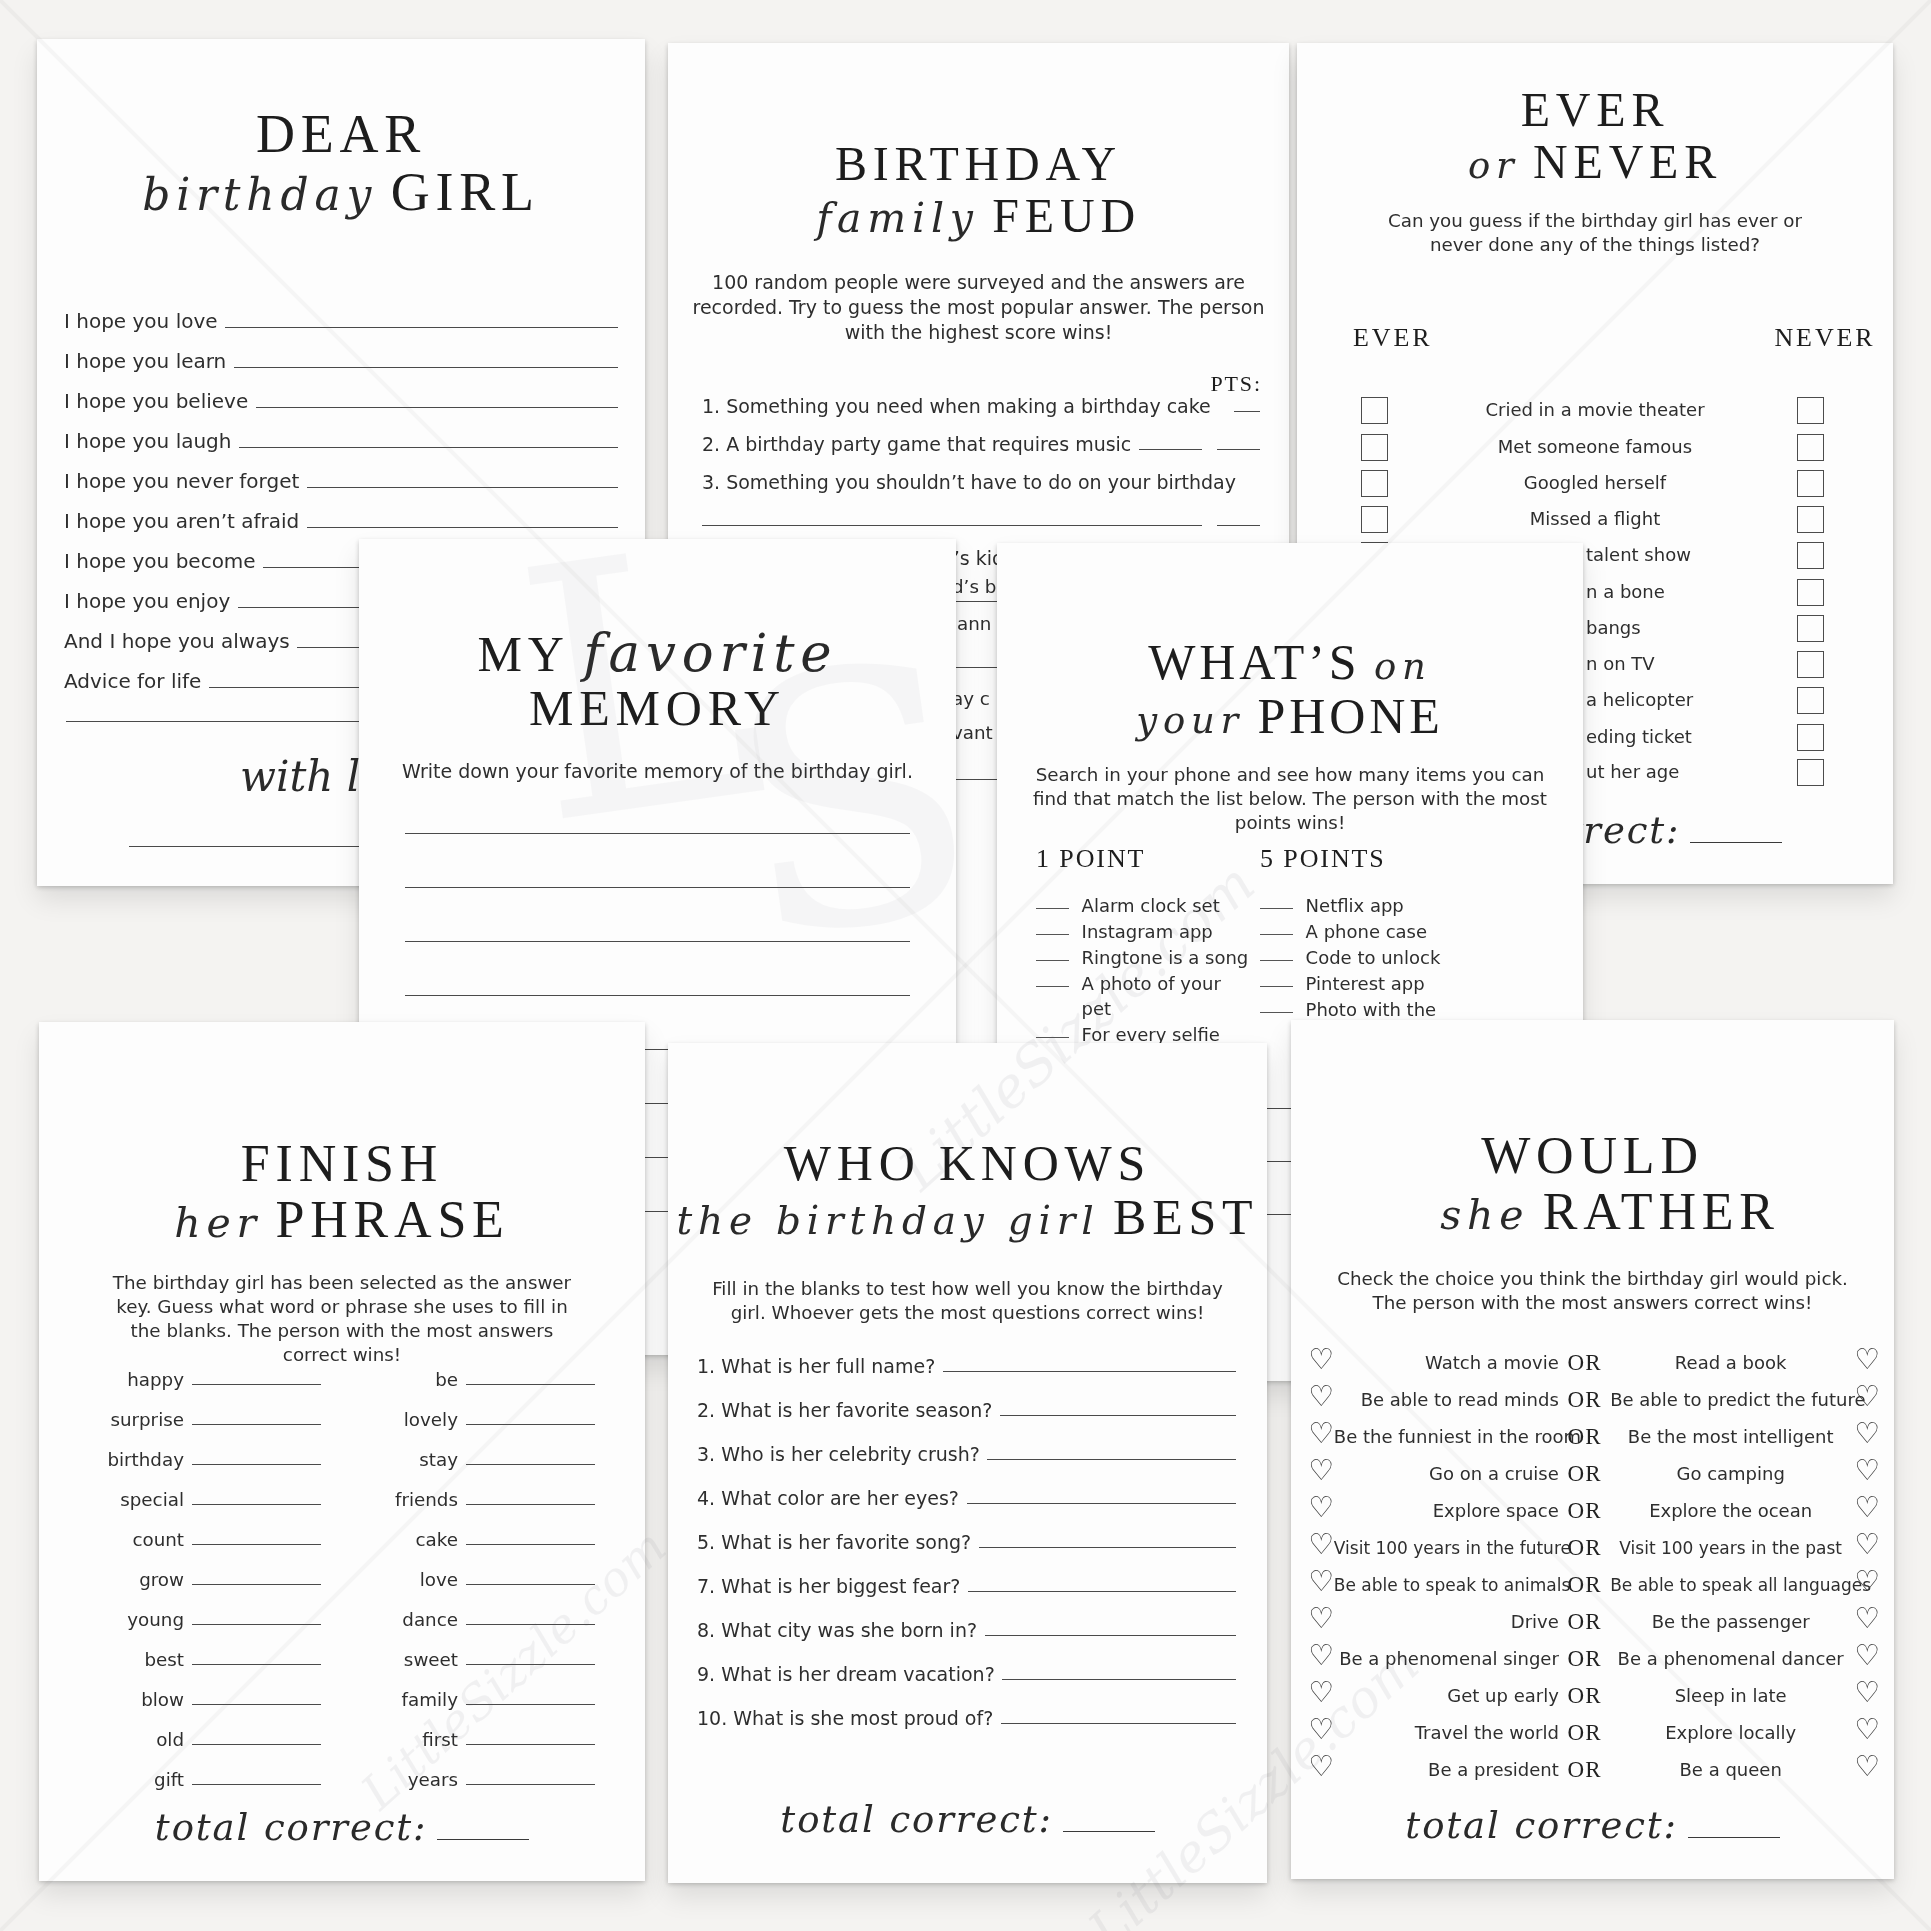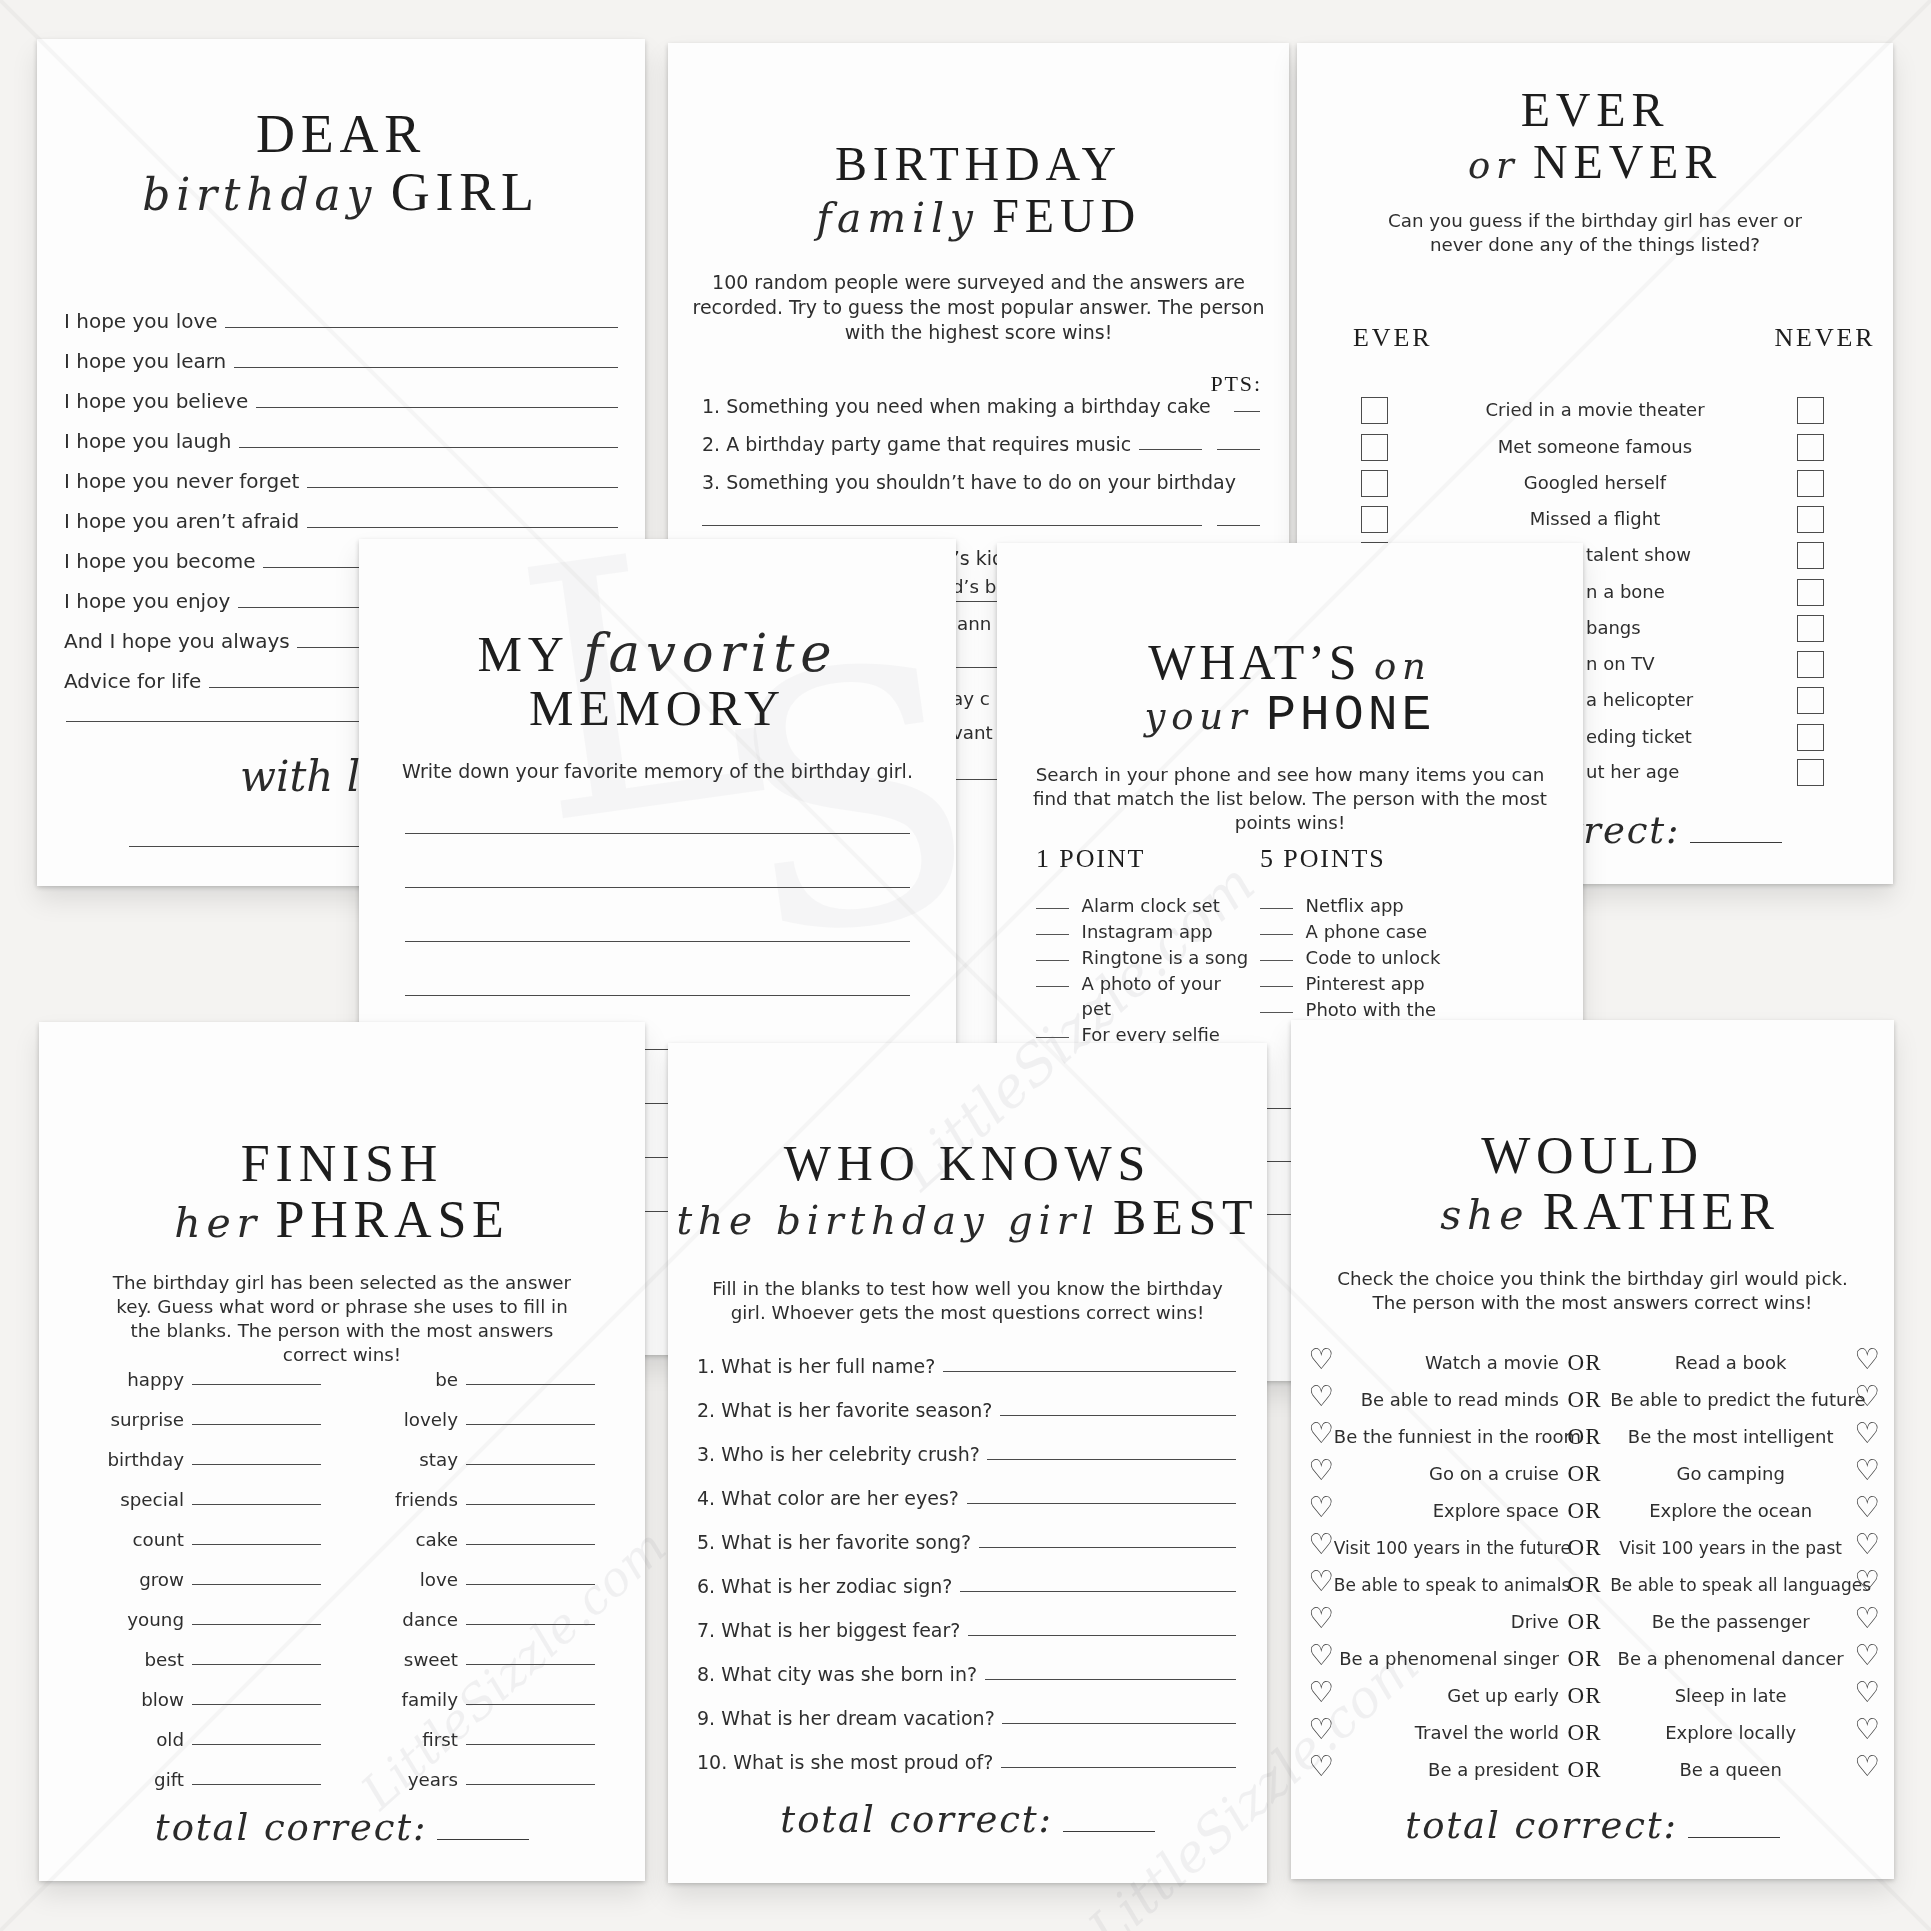--- a/index.html
+++ b/index.html
@@ -276,21 +276,21 @@
 </div>
 
 <div class="card z2" style="left:997px;top:543px;width:586px;height:838px;">
   <div class="title" style="top:92px;">
     <div class="l2">
       <span class="t-serif" style="font-size:50px;letter-spacing:3.9px;">WHAT’S</span>
       <span class="t-script" style="font-size:37px;">on</span>
     </div>
     <div class="l2">
       <span class="t-script" style="font-size:37px;">your</span>
-      <span class="t-serif" style="font-size:50px;letter-spacing:3.9px;font-family:Liberation Mono, monospace;">PHONE</span>
+      <span class="t-serif" style="font-size:50px;letter-spacing:3.9px;">PHONE</span>
     </div>
   </div>
   <div class="intro" style="top:220px;font-size:18.3px;">
     <div style="width:546px;">Search in your phone and see how many items you can find that match the list below. The person with the most points wins!</div>
   </div>
   <div class="ph-head t-serif" style="top:301px;left:39px;">1 POINT</div>
   <div class="ph-head t-serif" style="top:301px;left:263px;">5 POINTS</div>
   <div class="ph-col" style="top:350px;left:39px;width:217px;">
     <div class="ph-item">
         <span class="ph-blank"></span>
@@ -473,24 +473,20 @@
     <div class="wk-row">
         <span>3. Who is her celebrity crush?</span>
         <span class="line"></span>
       </div>
     <div class="wk-row">
         <span>4. What color are her eyes?</span>
         <span class="line"></span>
       </div>
     <div class="wk-row">
         <span>5. What is her favorite song?</span>
-        <span class="line"></span>
-      </div>
-    <div class="wk-row">
-        <span>6. What is her zodiac sign?</span>
         <span class="line"></span>
       </div>
     <div class="wk-row">
         <span>7. What is her biggest fear?</span>
         <span class="line"></span>
       </div>
     <div class="wk-row">
         <span>8. What city was she born in?</span>
         <span class="line"></span>
       </div>

